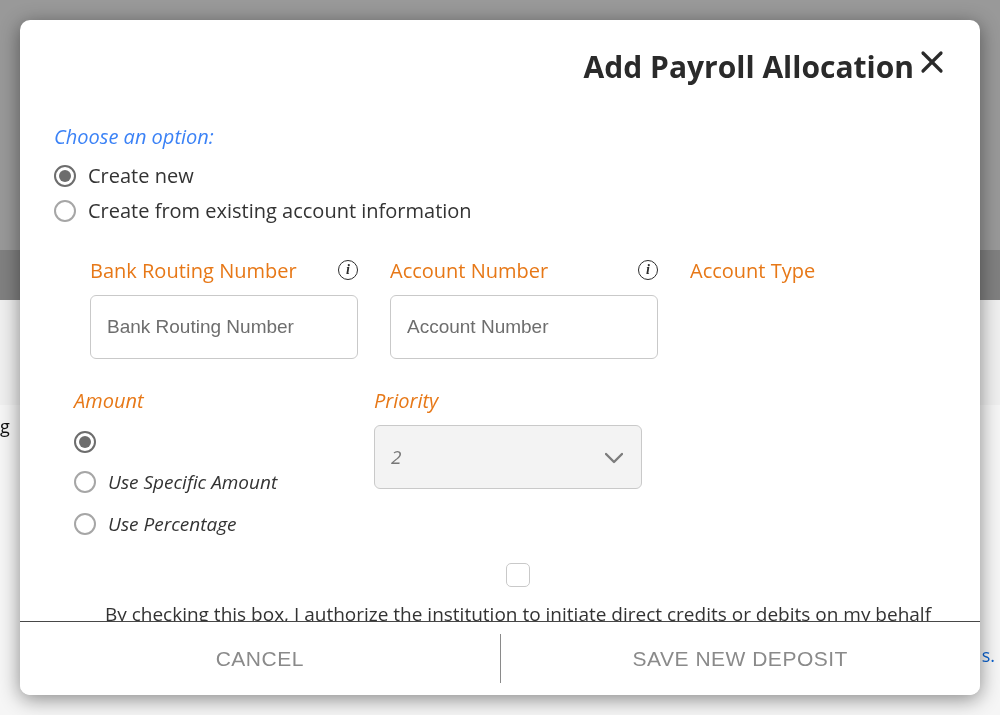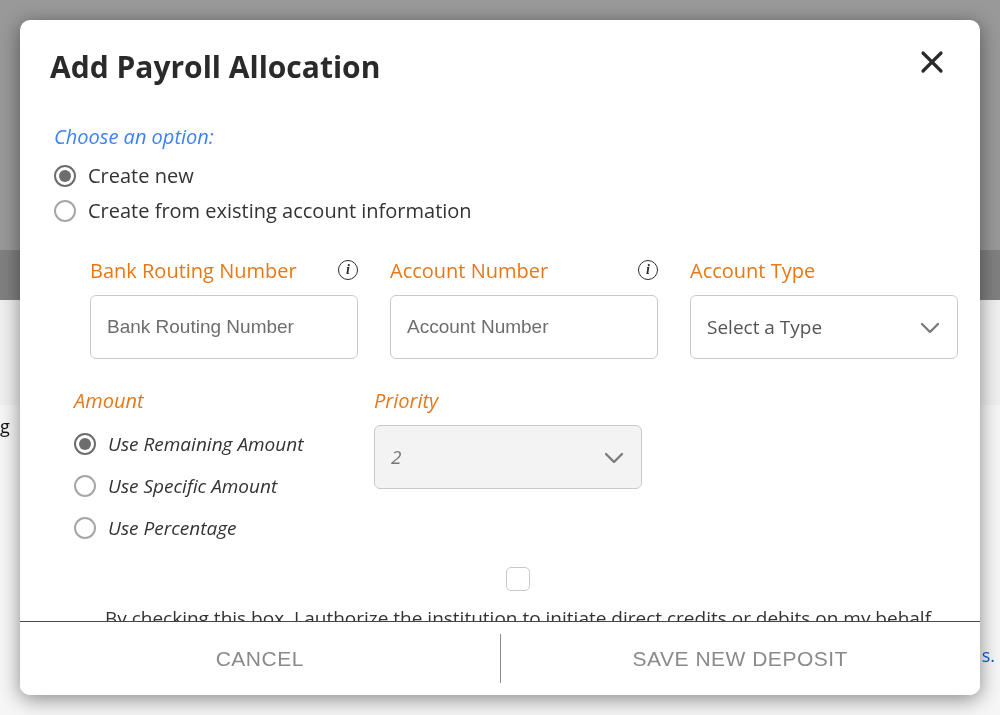--- a/index.html
+++ b/index.html
@@ -33,21 +33,21 @@
     background: #fff;
     border-radius: 10px;
     box-shadow: 0 4px 20px rgba(0,0,0,0.45);
     display: flex;
     flex-direction: column;
     overflow: hidden;
   }
   .modal-header {
     padding: 26px 30px 12px 30px;
     display: flex;
-    justify-content: space-between;
+    justify-content: flex-end;
     align-items: flex-start;
   }
   .modal-title {
     font-size: 30px;
     font-weight: 700;
     color: #2a2a2a;
   }
   .close-x {
     font-size: 30px;
     font-weight: 700;
@@ -269,44 +269,35 @@
             <span class="field-label">Account Number</span>
             <span class="info-icon">i</span>
           </div>
           <input type="text" class="text-input" placeholder="Account Number" style="">
         </div>
 
         <div class="field">
           <div class="field-label-row">
             <span class="field-label">Account Type</span>
           </div>
-          <div class="select-box">
-            <span>Select a Type</span>
-            <span class="chevron">
-              <svg width="18" height="12" viewBox="0 0 18 12">
-                  <path d="M1 2 L9 10 L17 2" fill="none" stroke="#7c7c7c" stroke-width="2.4" stroke-linecap="round" stroke-linejoin="round"></path>
-                </svg>
-            </span>
-          </div>
         </div>
 
       </div>
 
       <div class="row2">
 
         <div class="field">
           <div class="field-label-row">
             <span class="field-label">Amount</span>
           </div>
           <div class="amount-options">
             <label class="radio-row">
               <span class="radio-outer checked">
                   <span class="radio-inner"></span>
                 </span>
-              <span>Use Remaining Amount</span>
             </label>
             <label class="radio-row">
               <span class="radio-outer"></span>
               <span>Use Specific Amount</span>
             </label>
             <label class="radio-row">
               <span class="radio-outer"></span>
               <span>Use Percentage</span>
             </label>
           </div>

